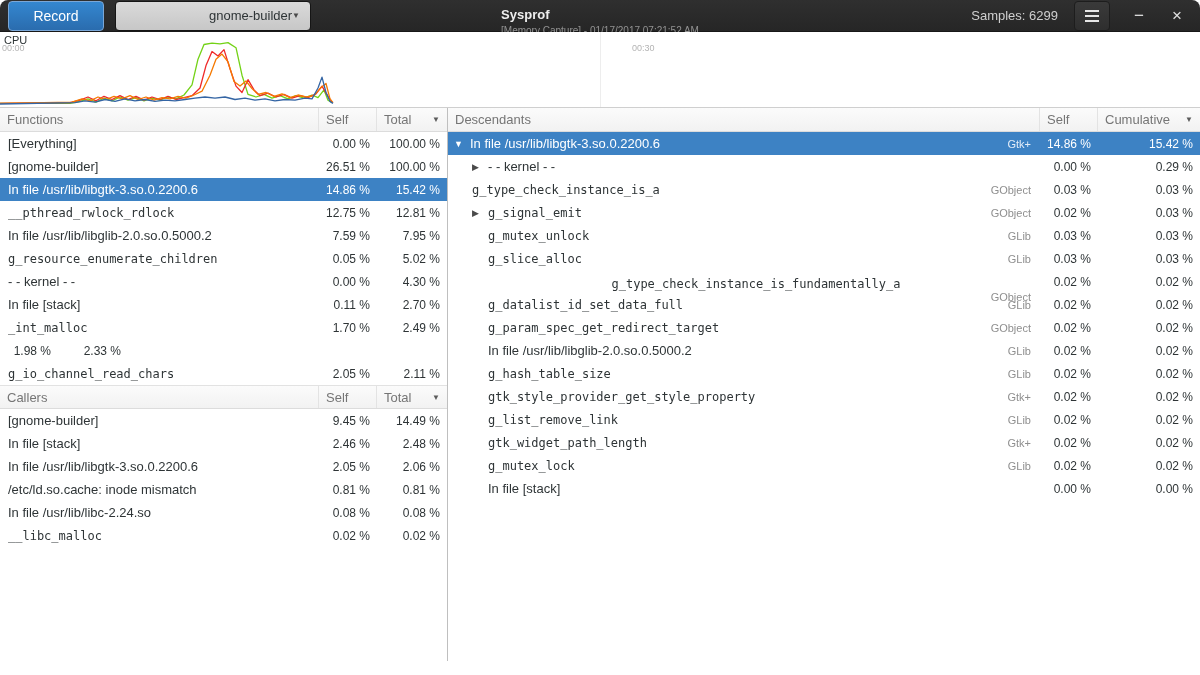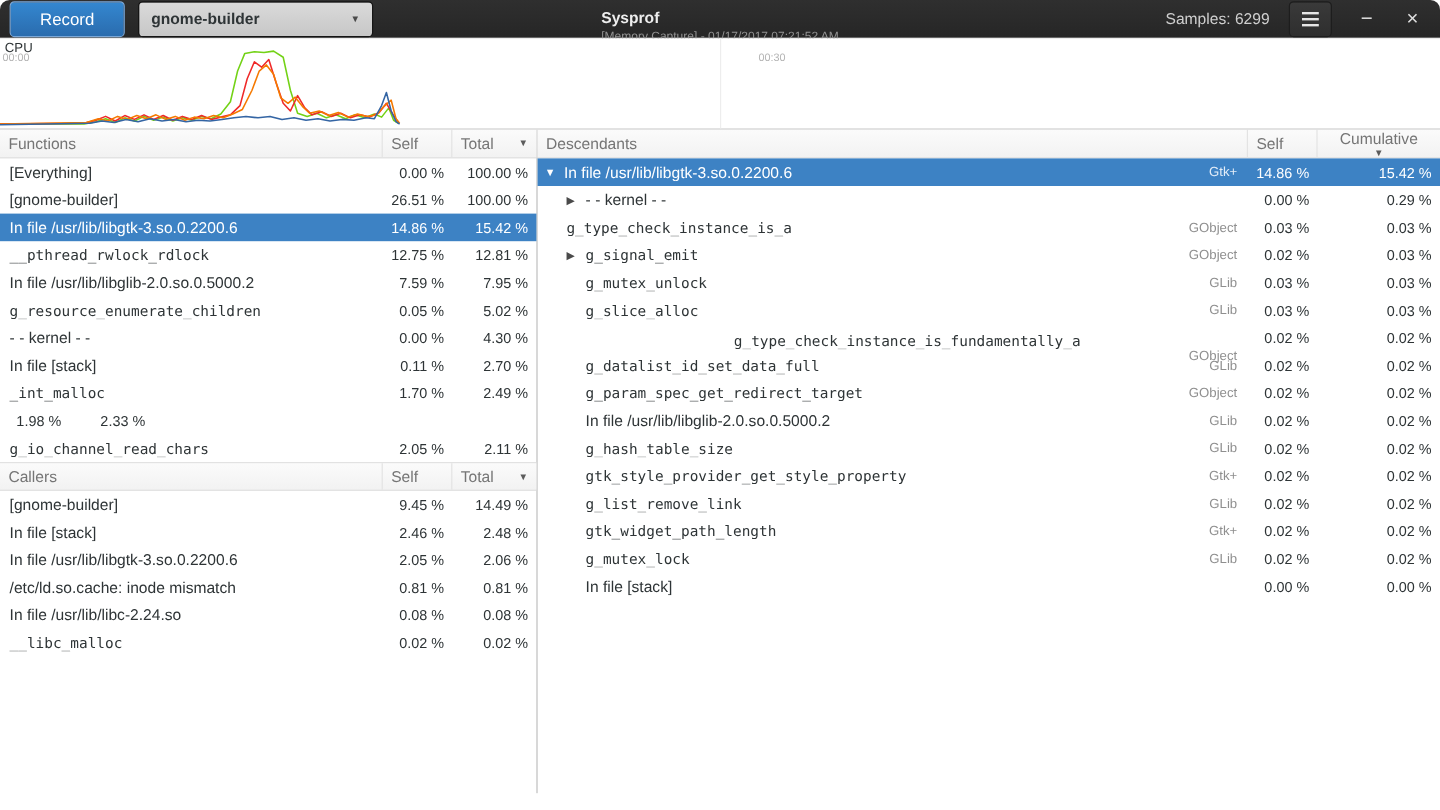--- a/index.html
+++ b/index.html
@@ -10,21 +10,21 @@
   .headerbar { height:32px; background:linear-gradient(#2f2f2f,#262626);
     border-bottom:1px solid #181818; display:flex; align-items:center;
     padding:0 8px; position:relative; border-radius:8px 8px 0 0; }
   .btn-record { width:96px; height:30px; background:linear-gradient(#3487d0,#2a6cae);
     border:1px solid #7aa7d7; border-radius:4px; color:#ffffff; font-size:14px;
     font-family:inherit; cursor:pointer; }
   .btn-process { width:196px; height:30px; margin-left:11px;
     background:linear-gradient(#dadada,#c7c7c7); border:1px solid #151515;
     border-radius:4px; color:#2e3436; font-size:13px; font-family:inherit;
     display:flex; align-items:center; padding:0 10px; cursor:pointer; }
-  .proc-label { flex:1; text-align:left;font-weight:bold; }
+  .proc-label { flex:1; text-align:right; }
   .dd-arrow { font-size:8px; color:#4a4a4a; }
   .titlebox { position:absolute; left:50%; transform:translateX(-50%);
     text-align:left; top:7px; pointer-events:none; }
   .title { color:#eeeeee; font-weight:bold; font-size:13px; }
   .subtitle { color:#929292; font-size:10px; margin-top:3px; }
   .right-group { margin-left:auto; display:flex; align-items:center; }
   .samples { color:#cfcfcf; font-size:13px; margin-right:16px; }
   .btn-menu { width:36px; height:30px; background:linear-gradient(#3a3a3a,#2e2e2e);
     border:1px solid #1d1d1d; border-radius:4px; display:flex; align-items:center;
     justify-content:center; cursor:pointer; }
@@ -50,21 +50,21 @@
 
   .tree-header { display:flex; height:24px; background:linear-gradient(#fbfbfb,#f2f2f2);
     border-bottom:1px solid #dcdcdc; color:#757575; font-size:13px; }
   .tree-header.mid { border-top:1px solid #e2e2e2; }
   .hcell { display:flex; align-items:center; padding:0 7px; border-right:1px solid #e3e3e3;
     white-space:nowrap; overflow:hidden; }
   .hcell:last-child { border-right:none; }
   .h-name { flex:1; }
   .w-self { width:58px; }
   .w-total { width:70px; }
-  .w-cum { width:102px;flex-direction:column; }
+  .w-cum { width:102px; }
   .sortcell { justify-content:space-between; }
   .sort-arrow { font-size:8px; color:#5c5c5c; }
 
   .row { display:flex; height:23px; align-items:center; font-size:13px; color:#2e3436; }
   .row.selected { background:#3d82c4; color:#ffffff; }
   .cell-name { flex:1; padding-left:8px; white-space:nowrap; overflow:hidden; }
   .cell-name.tree { display:flex; align-items:center; padding-left:6px; }
   .cell-pct { text-align:right; padding-right:7px; font-size:12px; white-space:nowrap; }
   .mono { font-family:"DejaVu Sans Mono", monospace; font-size:12px; }
   .expander { width:16px; flex:0 0 16px; font-size:9px; color:#4a4a4a; text-align:left; }

